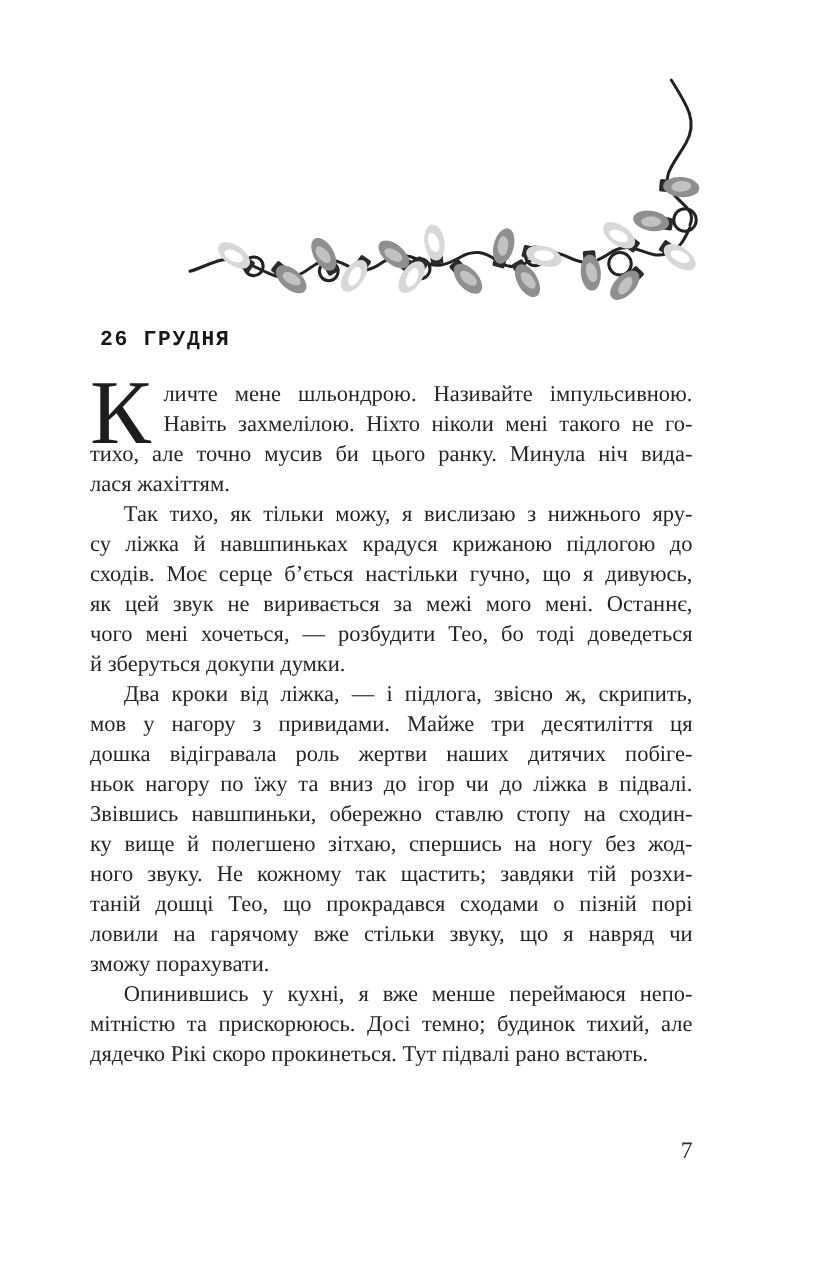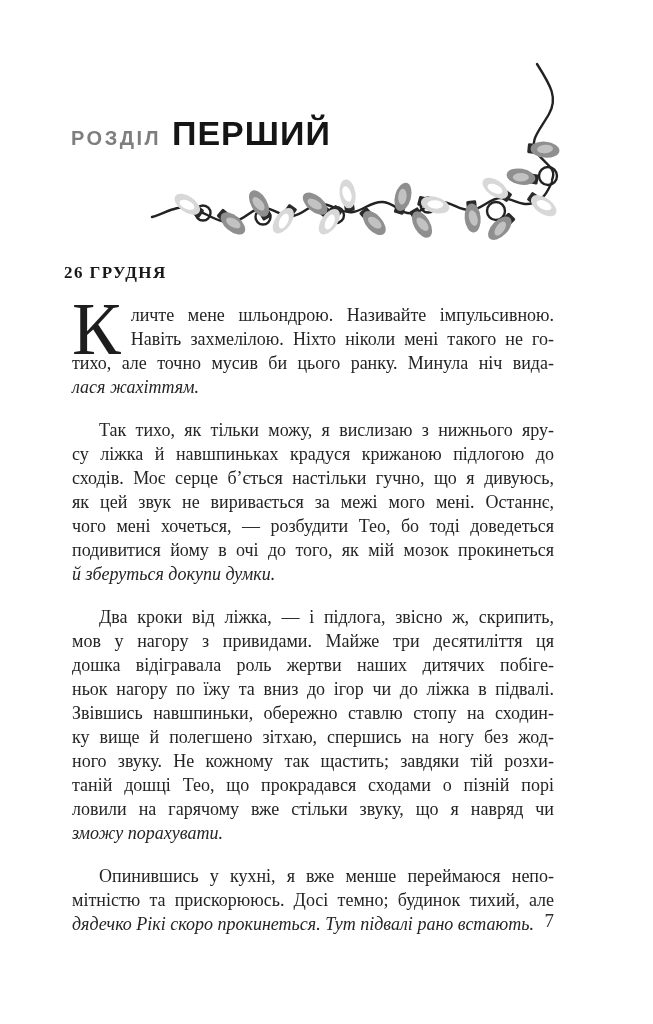--- a/index.html
+++ b/index.html
@@ -22,55 +22,51 @@
     font-weight:bold;white-space:nowrap;
   }
   .chapter-label{font-size:20px;letter-spacing:2.5px;color:#7e7e7e;}
   .chapter-title{font-size:34px;letter-spacing:1px;color:#151515;}
 
   
   .lights{position:absolute;left:0;top:0;width:653px;height:250px;}
 
   
   .date-heading{
-    position:absolute;left:64px;top:263px;
-    font-family:Liberation Serif, serif;
+    position:absolute;left:80px;top:263px;
+    font-family:Liberation Mono, monospace;
     font-weight:bold;font-size:17px;letter-spacing:1.4px;color:#181818;
   }
 
   
   .body-text{
     position:absolute;left:72px;top:303px;width:482px;
     font-size:18px;line-height:24px;color:#242424;
   }
   .para{margin:0;}
   .line{text-align:justify;text-align-last:justify;}
-  .line.last{text-align-last:left;font-style:italic;}
-  .line.indent{text-indent:27px;margin-top:19px;}
+  .line.last{text-align-last:left;}
+  .line.indent{text-indent:27px;}
   .dropcap{
     float:left;
     font-size:73px;line-height:41px;height:41px;
     margin:6px 10px 0 0;
     color:#1d1d1d;
   }
 
   .page-number{
     position:absolute;left:72px;top:910px;width:482px;
     text-align:right;font-size:19px;color:#2c2c2c;
   }
 </style>
 </head>
 <body>
 
 <div class="page">
 
-  <div class="chapter-heading">
-    <span class="chapter-label">РОЗДІЛ</span>
-    <span class="chapter-title">ПЕРШИЙ</span>
-  </div>
 
   <svg class="lights" viewBox="0 0 653 250" aria-hidden="true">
     <g id="cord-layer">
         <path d="M 537 64 C 551 86 558 98 549 114 C 540 130 528 141 537 153 C 546 165 557 168 552 180" fill="none" stroke="#222222" stroke-width="2.4" stroke-linecap="round"></path>
         <path d="M 152 217 C 166 213 176 205 190 208 C 204 211 218 224 232 222 C 246 220 250 209 262 208 C 274 207 281 218 293 216 C 305 214 309 204 321 204 C 333 204 341 214 353 212 C 365 210 371 201 383 202 C 395 203 401 215 413 213 C 425 211 429 202 441 202 C 453 202 459 211 471 210 C 483 209 489 198 501 198 C 513 198 521 207 533 203 C 545 199 548 190 552 182" fill="none" stroke="#222222" stroke-width="2.4" stroke-linecap="round"></path>
         <circle cx="203" cy="213" r="7.5" fill="none" stroke="#222222" stroke-width="2.4" stroke-linecap="round"></circle>
         <circle cx="263" cy="217" r="7.5" fill="none" stroke="#222222" stroke-width="2.4" stroke-linecap="round"></circle>
         <circle cx="336" cy="215" r="8" fill="none" stroke="#222222" stroke-width="2.4" stroke-linecap="round"></circle>
         <circle cx="428" cy="205" r="7.5" fill="none" stroke="#222222" stroke-width="2.4" stroke-linecap="round"></circle>
         <circle cx="548" cy="176" r="9" fill="none" stroke="#222222" stroke-width="2.4" stroke-linecap="round"></circle>
@@ -174,21 +170,20 @@
         <div class="line">Навіть захмелілою. Ніхто ніколи мені такого не го-</div>
         <div class="line">тихо, але точно мусив би цього ранку. Минула ніч вида-</div>
         <div class="line last">лася жахіттям.</div>
       </div>
       <div class="para">
         <div class="line indent">Так тихо, як тільки можу, я вислизаю з нижнього яру-</div>
         <div class="line">су ліжка й навшпиньках крадуся крижаною підлогою до</div>
         <div class="line">сходів. Моє серце б’ється настільки гучно, що я дивуюсь,</div>
         <div class="line">як цей звук не виривається за межі мого мені. Останнє,</div>
         <div class="line">чого мені хочеться, — розбудити Тео, бо тоді доведеться</div>
-        <div class="line">подивитися йому в очі до того, як мій мозок прокинеться</div>
         <div class="line last">й зберуться докупи думки.</div>
       </div>
       <div class="para">
         <div class="line indent">Два кроки від ліжка, — і підлога, звісно ж, скрипить,</div>
         <div class="line">мов у нагору з привидами. Майже три десятиліття ця</div>
         <div class="line">дошка відігравала роль жертви наших дитячих побіге-</div>
         <div class="line">ньок нагору по їжу та вниз до ігор чи до ліжка в підвалі.</div>
         <div class="line">Звівшись навшпиньки, обережно ставлю стопу на сходин-</div>
         <div class="line">ку вище й полегшено зітхаю, спершись на ногу без жод-</div>
         <div class="line">ного звуку. Не кожному так щастить; завдяки тій розхи-</div>

